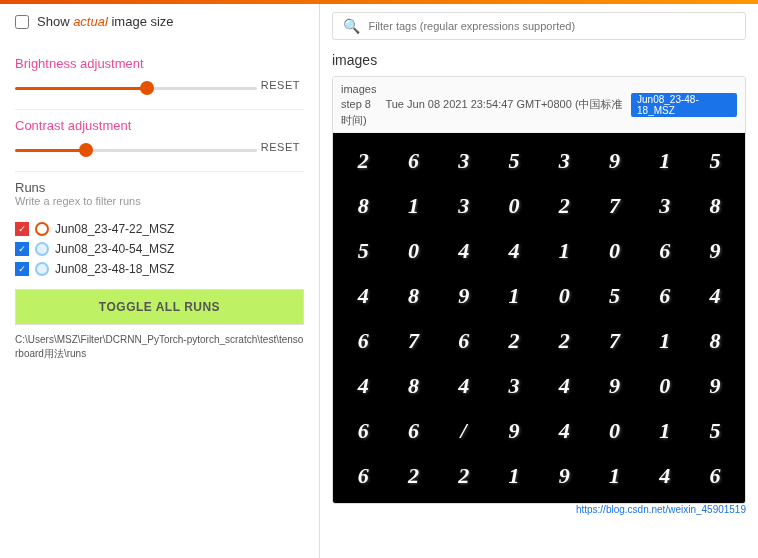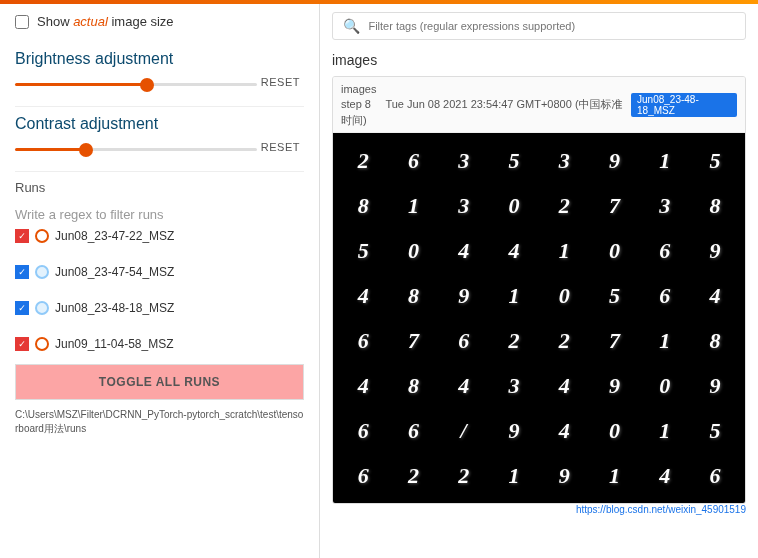--- a/index.html
+++ b/index.html
@@ -32,47 +32,48 @@
       display: flex;
       flex-direction: column;
       padding: 10px 15px;
       overflow-y: auto;
     }
 
     .show-actual-size {
       display: flex;
       align-items: center;
       gap: 8px;
-      margin-bottom: 21px;
+      margin-bottom: 27px;
     }
 
     .show-actual-size input[type="checkbox"] {
       width: 14px;
       height: 14px;
       cursor: pointer;
     }
 
     .show-actual-size label {
       font-size: 13px;
       color: #333;
     }
 
     .show-actual-size label span.highlight {
       color: #e65100;
       font-style: italic;
     }
 
     .section-label {
-      font-size: 16px;
-      color: #0c4a6e;
+      font-size: 13px;
+      color: #ec4899;
       margin-bottom: 6px;
     }
 
     .slider-container {
       display: flex;
+      align-items: center;
       margin-bottom: 4px;
     }
 
     .slider-wrapper {
       flex: 1;
       position: relative;
     }
 
     input[type="range"] {
       -webkit-appearance: none;
@@ -113,33 +114,33 @@
 
     .section-divider {
       border: none;
       border-top: 1px solid #eee;
       margin: 12px 0 8px 0;
     }
 
     .runs-header {
       font-size: 13px;
       color: #555;
+      margin-bottom: 0;
+    }
+
+    .runs-filter {
+      font-size: 11px;
+      color: #999;
       margin-bottom: 12px;
     }
 
-    .runs-filter {
-      font-size: 13px;
-      color: #999;
-      margin-bottom: 4px;
-    }
-
     .runs-list {
       display: flex;
       flex-direction: column;
-      gap: 16px;
+      gap: 0;
       margin-bottom: 10px;
     }
 
     .run-item {
       display: flex;
       align-items: center;
       gap: 6px;
       padding: 3px 0;
       cursor: pointer;
     }
@@ -177,21 +178,21 @@
     .checkbox-custom.blue::after,
     .checkbox-custom.red::after {
       content: '✓';
       color: #fff;
       font-size: 9px;
     }
 
     .toggle-all-btn {
       width: 100%;
       padding: 10px;
-      background: #fca5a5;
+      background: #bef264;
       border: 1px solid #ddd;
       cursor: pointer;
       font-size: 12px;
       font-weight: bold;
       color: #555;
       letter-spacing: 0.5px;
       text-transform: uppercase;
       margin-bottom: 8px;
     }
 
@@ -350,31 +351,26 @@
 
     <div class="runs-list" id="runs-list">
         <div class="run-item">
           <div class="checkbox-custom red"></div>
           <div class="run-icon-circle orange"></div>
           <span class="run-label">Jun08_23-47-22_MSZ</span>
         </div>
         <div class="run-item">
           <div class="checkbox-custom blue"></div>
           <div class="run-icon-circle light-blue"></div>
-          <span class="run-label">Jun08_23-47-54_MSZ</span>
+          <span class="run-label">Jun08_23-40-54_MSZ</span>
         </div>
         <div class="run-item">
           <div class="checkbox-custom blue"></div>
           <div class="run-icon-circle light-blue"></div>
           <span class="run-label">Jun08_23-48-18_MSZ</span>
-        </div>
-        <div class="run-item">
-          <div class="checkbox-custom red"></div>
-          <div class="run-icon-circle orange"></div>
-          <span class="run-label">Jun09_11-04-58_MSZ</span>
         </div>
       </div>
 
     <button class="toggle-all-btn">TOGGLE ALL RUNS</button>
 
     <div class="path-text">C:\Users\MSZ\Filter\DCRNN_PyTorch-pytorch_scratch\test\tensorboard用法\runs</div>
   </div>
 
   <div class="right-panel">
 

